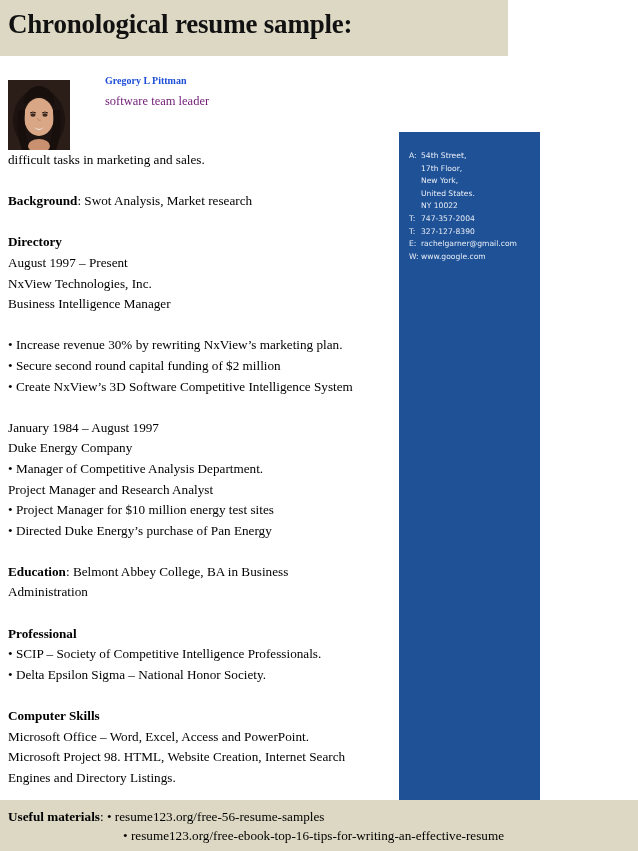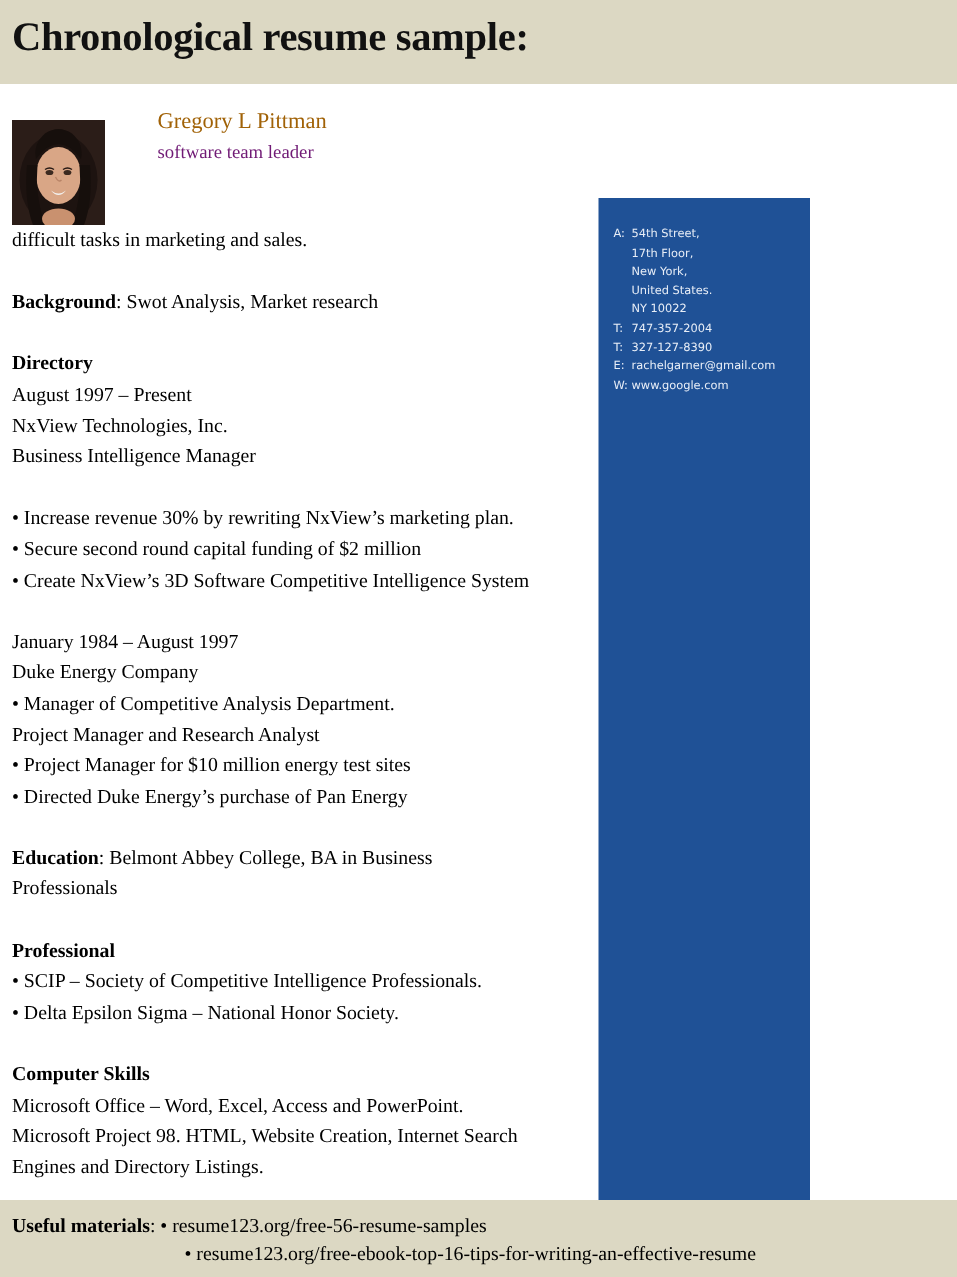--- a/index.html
+++ b/index.html
@@ -14,21 +14,21 @@
     color: #000000;
     overflow: hidden;
     position: relative;
   }
 
   
   .header-band {
     position: absolute;
     left: 0;
     top: 0;
-    width: 638px;
+    width: 508px;
     height: 56px;
     background: #dcd8c3;
     box-sizing: border-box;
   }
   .header-title {
     position: absolute;
     left: 8px;
     top: 9px;
     font-size: 27px;
     font-weight: bold;
@@ -60,24 +60,24 @@
   .photo svg { display: block; }
 
   
   .name-block {
     position: absolute;
     left: 105px;
     top: 15px;
     width: 280px;
   }
   .cand-name {
-    font-size: 15px;
-    font-weight: normal;
+    font-size: 10px;
+    font-weight: bold;
     line-height: 20px;
-    color: #a16207;
+    color: #1d4ed8;
   }
   .cand-title {
     font-size: 12.5px;
     line-height: 20px;
     color: #701a75;
   }
 
   
   .resume-col {
     position: absolute;
@@ -221,21 +221,21 @@
         <div class="ln">Project Manager and Research Analyst</div>
         <div class="ln">• Project Manager for $10 million energy test sites</div>
         <div class="ln">• Directed Duke Energy’s purchase of Pan Energy</div>
       </div>
     </div>
 
     <div class="gap"></div>
 
     <div class="blk">
       <div class="ln"><span class="lbl">Education</span><span>:</span> <span>Belmont Abbey College, BA in Business</span></div>
-      <div class="ln">Professionals</div>
+      <div class="ln">Administration</div>
     </div>
 
     <div class="gap"></div>
 
     <div class="blk">
       <div class="hd">Professional</div>
       <div class="ln">• SCIP – Society of Competitive Intelligence Professionals.</div>
       <div class="ln">• Delta Epsilon Sigma – National Honor Society.</div>
     </div>
 

